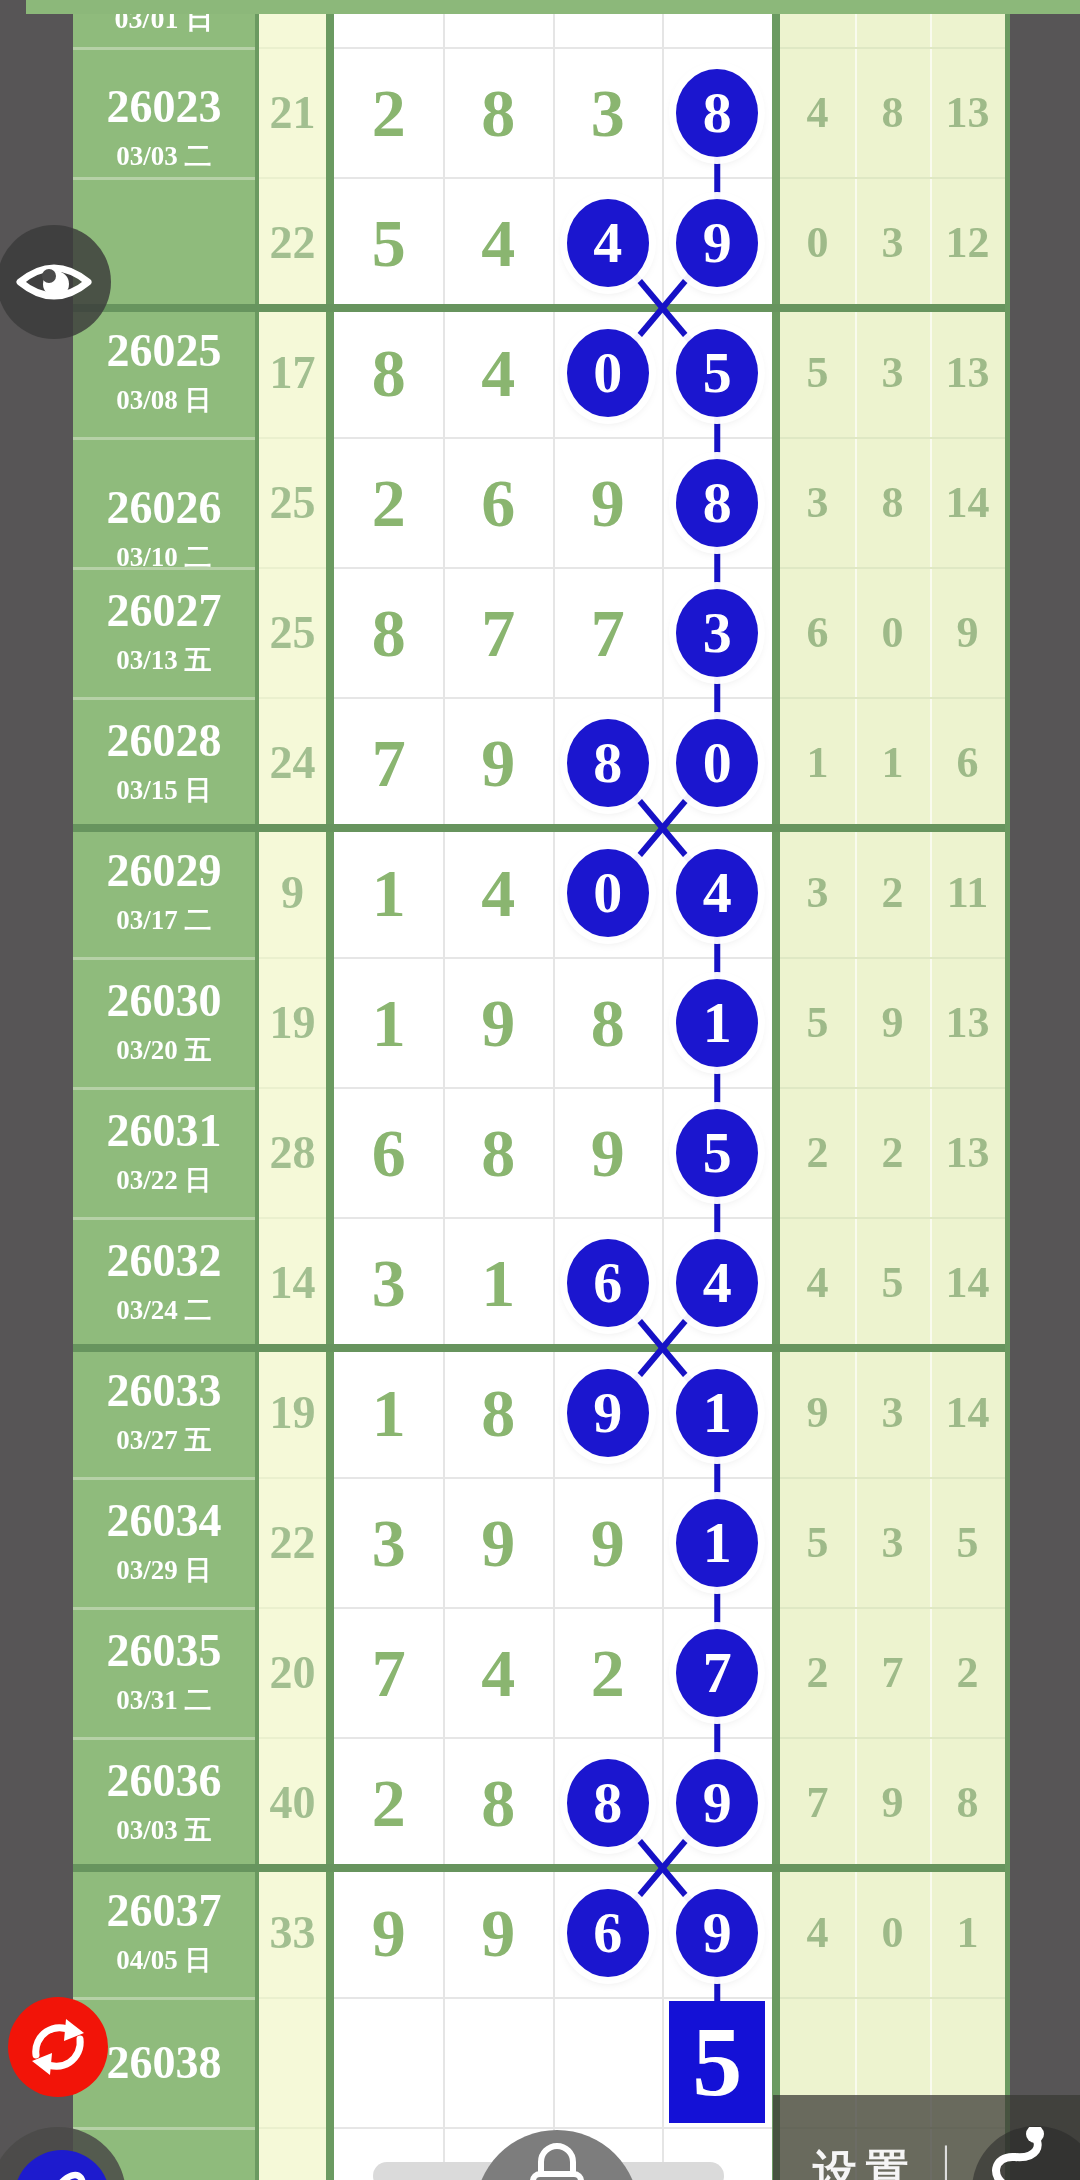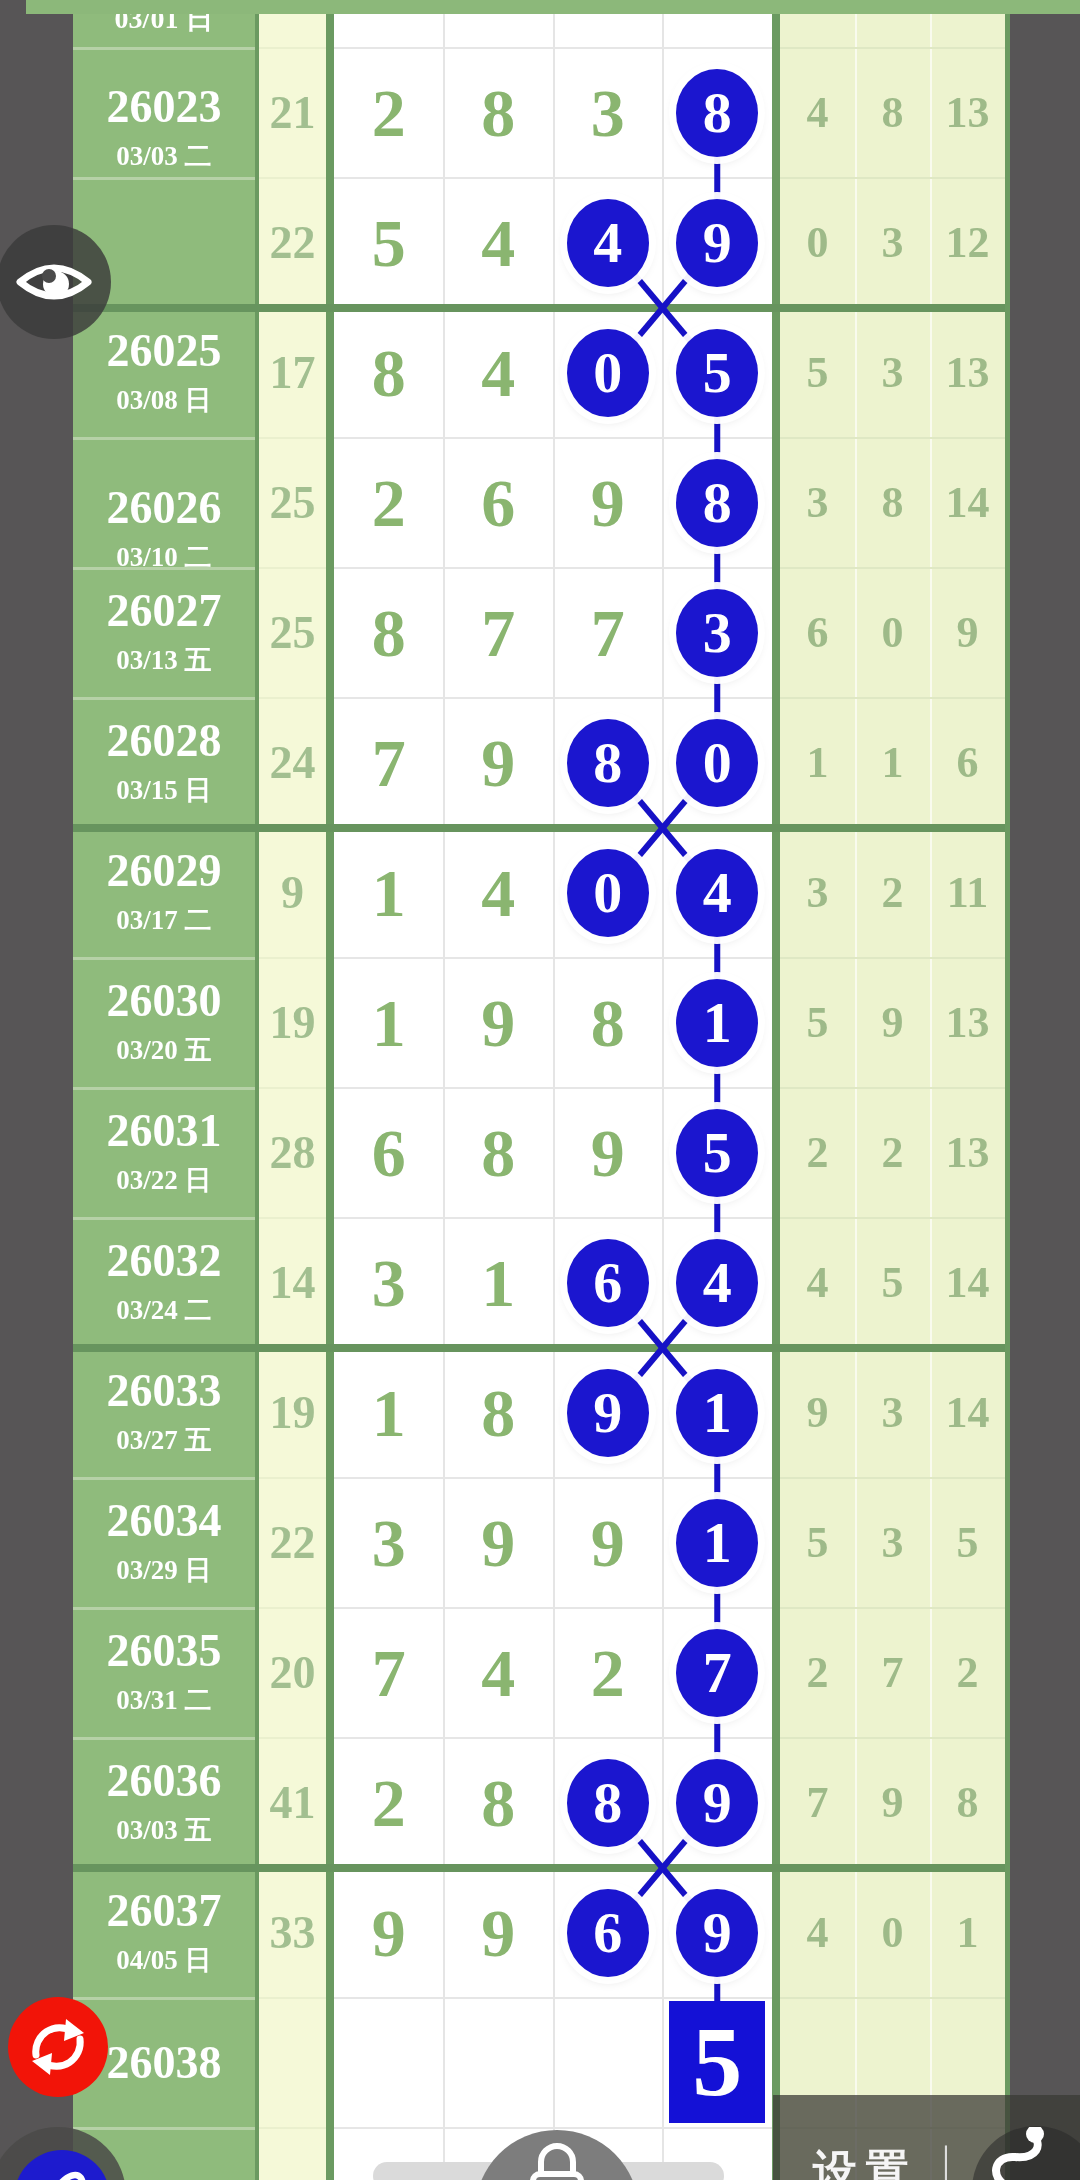--- a/index.html
+++ b/index.html
@@ -248,21 +248,21 @@
         <div class="abs" style="left: 553px; width: 109.5px; top: 0px; height: 130px; font: bold 68px / 130px &quot;Liberation Serif&quot;, serif; color: rgb(138, 181, 112); text-align: center;">2</div>
         <div class="abs" style="left: 780px; width: 75px; top: 0px; height: 130px; font: bold 44px / 130px &quot;Liberation Serif&quot;, serif; color: rgb(158, 186, 137); text-align: center;">2</div>
         <div class="abs" style="left: 855px; width: 75px; top: 0px; height: 130px; font: bold 44px / 130px &quot;Liberation Serif&quot;, serif; color: rgb(158, 186, 137); text-align: center;">7</div>
         <div class="abs" style="left: 930px; width: 75px; top: 0px; height: 130px; font: bold 44px / 130px &quot;Liberation Serif&quot;, serif; color: rgb(158, 186, 137); text-align: center;">2</div>
       </div>
       <div class="abs" style="left: 0px; top: 1738px; width: 1080px; height: 130px;">
         <div class="abs" style="left: 73px; width: 182px; top: 0px; height: 130px;">
           <div class="abs" style="left: 0px; top: 16px; width: 100%; text-align: center; font: bold 46px &quot;Liberation Serif&quot;, serif; color: rgb(255, 255, 255);">26036</div>
           <div class="abs" style="left: 0px; top: 74px; width: 100%; text-align: center; font: bold 27px &quot;Liberation Serif&quot;, serif; color: rgb(255, 255, 255);">03/03 五</div>
         </div>
-        <div class="abs" style="left: 259px; width: 67px; top: 0px; height: 130px; font: bold 46px / 130px &quot;Liberation Serif&quot;, serif; color: rgb(162, 191, 144); text-align: center;">41</div>
+        <div class="abs" style="left: 259px; width: 67px; top: 0px; height: 130px; font: bold 46px / 130px &quot;Liberation Serif&quot;, serif; color: rgb(162, 191, 144); text-align: center;">40</div>
         <div class="abs" style="left: 334px; width: 109.5px; top: 0px; height: 130px; font: bold 68px / 130px &quot;Liberation Serif&quot;, serif; color: rgb(138, 181, 112); text-align: center;">2</div>
         <div class="abs" style="left: 443.5px; width: 109.5px; top: 0px; height: 130px; font: bold 68px / 130px &quot;Liberation Serif&quot;, serif; color: rgb(138, 181, 112); text-align: center;">8</div>
         <div class="abs" style="left: 780px; width: 75px; top: 0px; height: 130px; font: bold 44px / 130px &quot;Liberation Serif&quot;, serif; color: rgb(158, 186, 137); text-align: center;">7</div>
         <div class="abs" style="left: 855px; width: 75px; top: 0px; height: 130px; font: bold 44px / 130px &quot;Liberation Serif&quot;, serif; color: rgb(158, 186, 137); text-align: center;">9</div>
         <div class="abs" style="left: 930px; width: 75px; top: 0px; height: 130px; font: bold 44px / 130px &quot;Liberation Serif&quot;, serif; color: rgb(158, 186, 137); text-align: center;">8</div>
       </div>
       <div class="abs" style="left: 0px; top: 1868px; width: 1080px; height: 130px;">
         <div class="abs" style="left: 73px; width: 182px; top: 0px; height: 130px;">
           <div class="abs" style="left: 0px; top: 16px; width: 100%; text-align: center; font: bold 46px &quot;Liberation Serif&quot;, serif; color: rgb(255, 255, 255);">26037</div>
           <div class="abs" style="left: 0px; top: 74px; width: 100%; text-align: center; font: bold 27px &quot;Liberation Serif&quot;, serif; color: rgb(255, 255, 255);">04/05 日</div>

